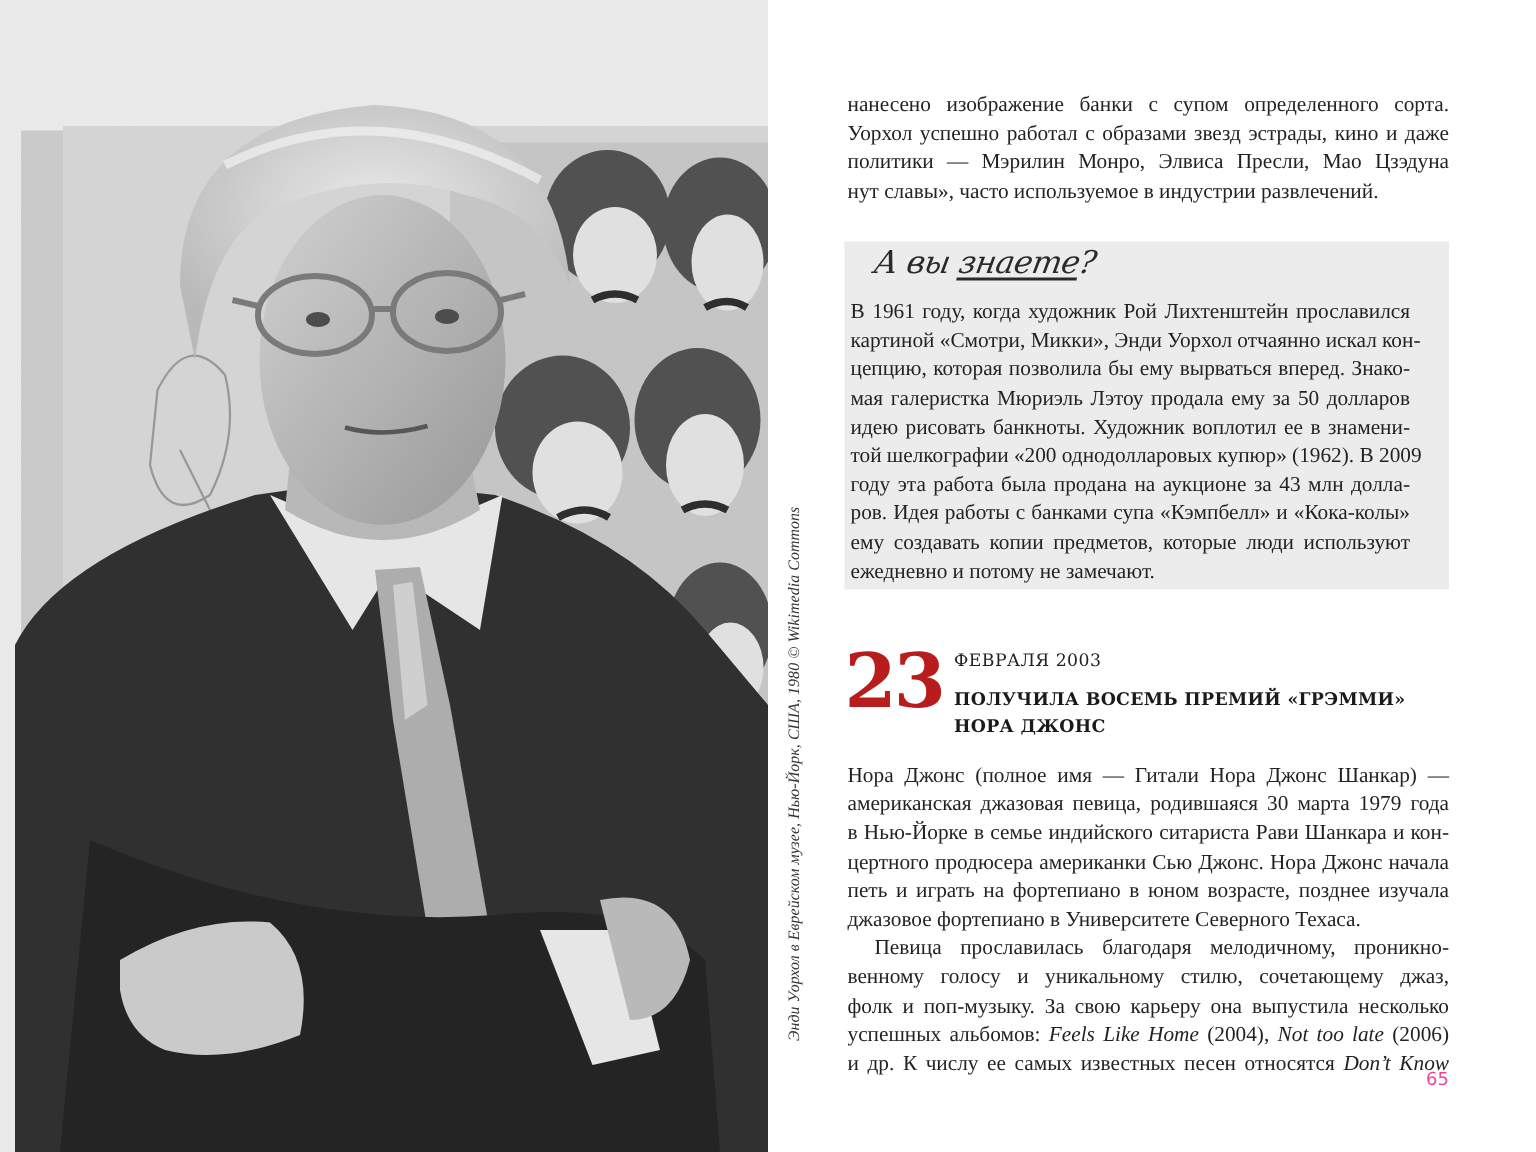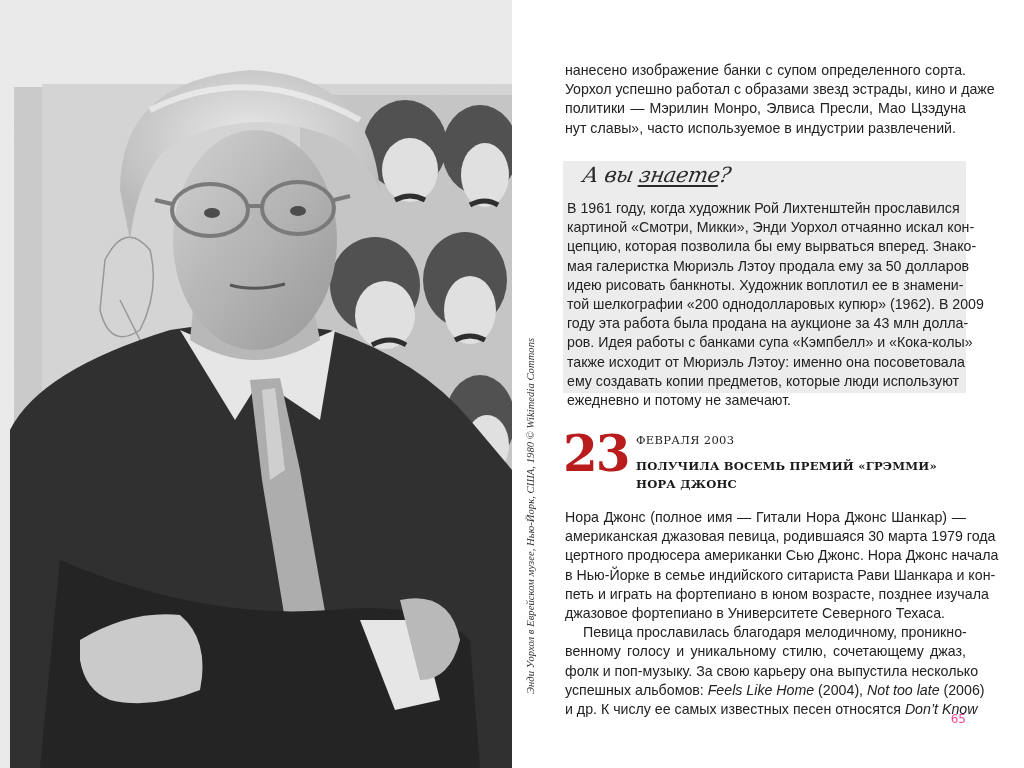--- a/index.html
+++ b/index.html
@@ -54,21 +54,21 @@
       font-family: "Liberation Serif", "DejaVu Serif", serif;
       font-style: italic;
       font-size: 10.6px;
       white-space: nowrap;
       color: #333;
       text-align: center;
       letter-spacing: 0.05px;
     }
 
     .body-text {
-      font-family: Liberation Sans, sans-serif;
+      font-family: Liberation Serif, serif;
       font-size: 14.2px;
       line-height: 19.2px;
       color: #222;
       text-align: justify;
       hyphens: manual;
     }
     .line {
       display: block;
       white-space: nowrap;
       text-align: justify;
@@ -283,40 +283,39 @@
   <div class="infobox-title"><span>А вы </span><span class="u">знаете</span><span>?</span></div>
   <div class="infobox-body body-text">
     <span class="line">В 1961 году, когда художник Рой Лихтенштейн прославился</span>
     <span class="line">картиной «Смотри, Микки», Энди Уорхол отчаянно искал кон-</span>
     <span class="line">цепцию, которая позволила бы ему вырваться вперед. Знако-</span>
     <span class="line">мая галеристка Мюриэль Лэтоу продала ему за 50 долларов</span>
     <span class="line">идею рисовать банкноты. Художник воплотил ее в знамени-</span>
     <span class="line">той шелкографии «200 однодолларовых купюр» (1962). В 2009</span>
     <span class="line">году эта работа была продана на аукционе за 43 млн долла-</span>
     <span class="line">ров. Идея работы с банками супа «Кэмпбелл» и «Кока-колы»</span>
-    <span class="line">также исходит от Мюриэль Лэтоу: именно она посоветовала</span>
     <span class="line">ему создавать копии предметов, которые люди используют</span>
     <span class="line last">ежедневно и потому не замечают.</span>
   </div>
 </div>
 
 <div class="date-block">
   <div class="date-number">23</div>
   <div class="date-month">ФЕВРАЛЯ 2003</div>
   <div class="event-title">
     <div>ПОЛУЧИЛА ВОСЕМЬ ПРЕМИЙ «ГРЭММИ»</div>
     <div>НОРА ДЖОНС</div>
   </div>
 </div>
 
 <div class="article body-text">
   <span class="line">Нора Джонс (полное имя — Гитали Нора Джонс Шанкар) —</span>
   <span class="line">американская джазовая певица, родившаяся 30 марта 1979 года</span>
+  <span class="line">в Нью-Йорке в семье индийского ситариста Рави Шанкара и кон-</span>
   <span class="line">цертного продюсера американки Сью Джонс. Нора Джонс начала</span>
-  <span class="line">в Нью-Йорке в семье индийского ситариста Рави Шанкара и кон-</span>
   <span class="line">петь и играть на фортепиано в юном возрасте, позднее изучала</span>
   <span class="line last">джазовое фортепиано в Университете Северного Техаса.</span>
   <span class="line indent">Певица прославилась благодаря мелодичному, проникно-</span>
   <span class="line">венному голосу и уникальному стилю, сочетающему джаз,</span>
   <span class="line">фолк и поп-музыку. За свою карьеру она выпустила несколько</span>
   <span class="line"><span>успешных альбомов: </span><em>Feels Like Home</em><span> (2004), </span><em>Not too late</em><span> (2006)</span></span>
   <span class="line"><span>и др. К числу ее самых известных песен относятся </span><em>Don’t Know</em></span>
 </div>
 
 <div class="page-number">65</div>

